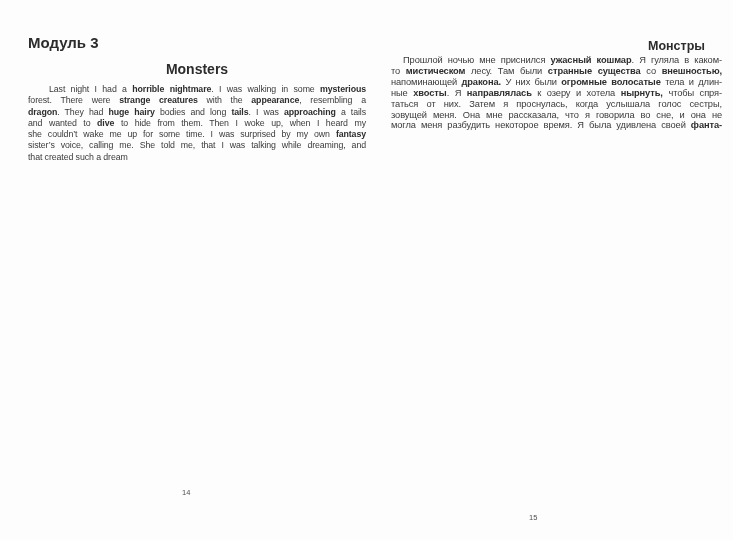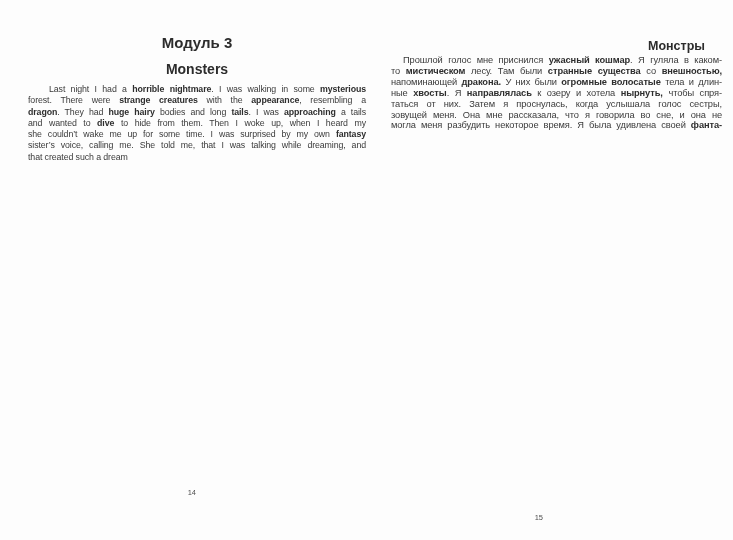--- a/index.html
+++ b/index.html
@@ -15,21 +15,20 @@
     overflow: hidden;
     font-family: "Liberation Sans", "DejaVu Sans", sans-serif;
     color: #3a3a3a;
   }
   .module-title {
     position: absolute;
     left: 28px;
     top: 35px;
     width: 338px;
     margin: 0;
-    text-align: center;
     font-size: 15px;
     line-height: 16px;
     font-weight: bold;
     color: #2c2c2c;
   }
   .section-title-en {
     position: absolute;
     left: 28px;
     top: 63px;
     width: 338px;
@@ -81,21 +80,21 @@
   }
   .para-en .line.first { padding-left: 21px; }
   .para-ru .line.first { padding-left: 12px; }
   .b {
     font-weight: bold;
     color: #2e2e2e;
   }
   .pagenum {
     position: absolute;
     width: 14px;
-    text-align: right;
+    text-align: left;
     font-size: 7.5px;
     line-height: 9px;
     color: #4f4f4f;
   }
   .pagenum-left { left: 182px; top: 488px; }
   .pagenum-right { left: 529px; top: 513px; }
 </style>
 </head>
 <body>
 
@@ -112,21 +111,21 @@
         <div class="line"><span>she couldn’t wake me up for some time. I was surprised by my own </span><span class="b">fantasy</span></div>
         <div class="line"><span>sister’s voice, calling me. She told me, that I was talking while dreaming, and</span></div>
         <div class="line last"><span>that created such a dream</span></div>
       </div>
     <div class="pagenum pagenum-left">14</div>
   </section>
 
   <section>
     <h2 class="section-title-ru">Монстры</h2>
     <div class="para para-ru">
-        <div class="line first"><span>Прошлой голос мне приснился </span><span class="b">ужасный кошмар</span><span>. Я гуляла в каком-</span></div>
+        <div class="line first"><span>Прошлой ночью мне приснился </span><span class="b">ужасный кошмар</span><span>. Я гуляла в каком-</span></div>
         <div class="line"><span>то </span><span class="b">мистическом</span><span> лесу. Там были </span><span class="b">странные существа</span><span> со </span><span class="b">внешностью,</span></div>
         <div class="line"><span>напоминающей </span><span class="b">дракона.</span><span> У них были </span><span class="b">огромные волосатые</span><span> тела и длин-</span></div>
         <div class="line"><span>ные </span><span class="b">хвосты</span><span>. Я </span><span class="b">направлялась</span><span> к озеру и хотела </span><span class="b">нырнуть,</span><span> чтобы спря-</span></div>
         <div class="line"><span>таться от них. Затем я проснулась, когда услышала голос сестры,</span></div>
         <div class="line"><span>зовущей меня. Она мне рассказала, что я говорила во сне, и она не</span></div>
         <div class="line"><span>могла меня разбудить некоторое время. Я была удивлена своей </span><span class="b">фанта-</span></div>
       </div>
     <div class="pagenum pagenum-right">15</div>
   </section>
 

